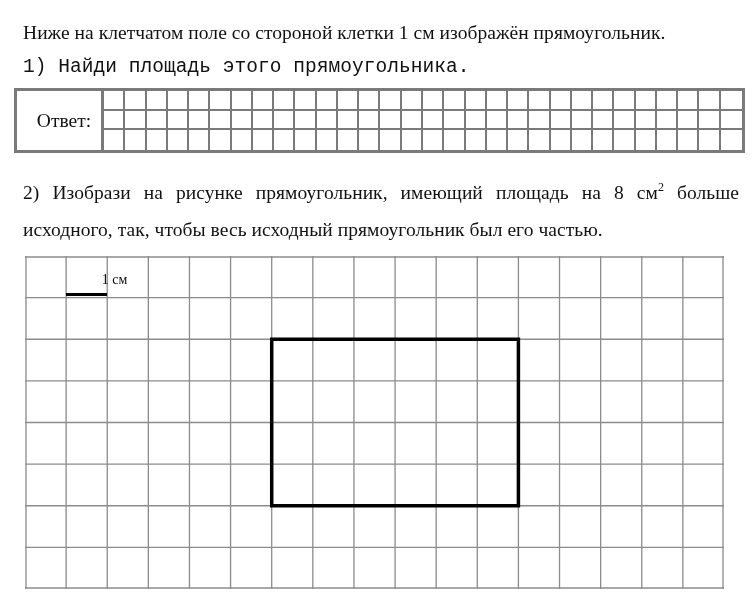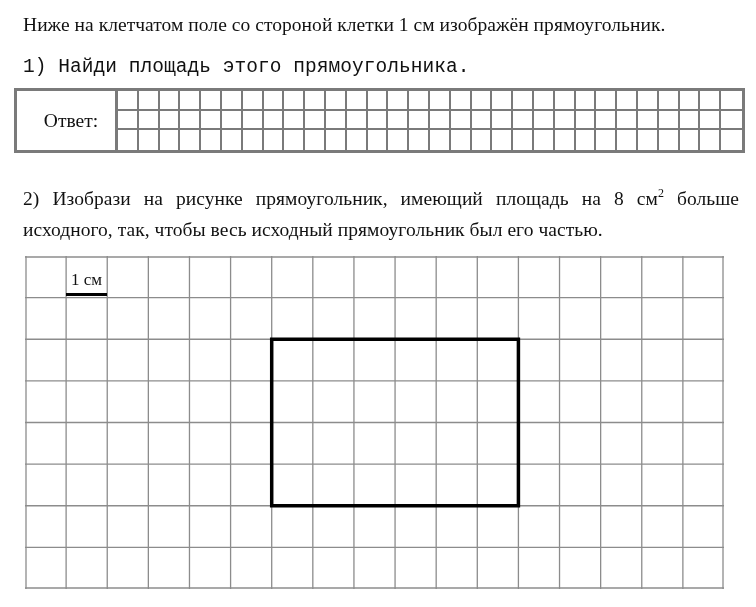--- a/index.html
+++ b/index.html
@@ -5,33 +5,33 @@
   html, body { margin: 0; padding: 0; background: #ffffff; }
   body {
     width: 756px; height: 607px; position: relative; overflow: hidden;
     font-family: "Liberation Serif", "DejaVu Serif", serif;
     color: #111;
   }
   .line {
     position: absolute; left: 23px; font-size: 19.5px; white-space: nowrap;
     letter-spacing: 0.05px;
   }
-  .intro { top: 14px; font-family: Liberation Serif, serif; }
+  .intro { top: 22px; font-family: Liberation Serif, serif; }
   .q1 { top: 56px; font-family: Liberation Mono, monospace; }
-  .q2 { top: 188px; width: 716px; text-align: justify; text-align-last: justify; font-family: Liberation Serif, serif; }
+  .q2 { top: 182px; width: 716px; text-align: justify; text-align-last: justify; font-family: Liberation Serif, serif; }
   .q2b { top: 219px; }
   sup { font-size: 12px; line-height: 0; vertical-align: 8px; }
 
   .answer-box {
     position: absolute; left: 14px; top: 88px; width: 731px; height: 65px;
     box-sizing: border-box; border: 3px solid #7a7a7a;
     display: flex;
   }
   .answer-label {
-    width: 101px; height: 100%; box-sizing: border-box;
+    width: 87px; height: 100%; box-sizing: border-box;
     border-right: 3px solid #7a7a7a;
     display: flex; align-items: center; justify-content: center;
     font-size: 19.5px; padding-left: 10px;
   }
   .answer-cells {
     flex: 1; display: grid;
     grid-template-columns: repeat(30, 1fr);
     grid-template-rows: repeat(3, 1fr);
   }
   .answer-cell {
@@ -40,21 +40,21 @@
   }
   .answer-cell.last-col { border-right: none; }
   .answer-cell.last-row { border-bottom: none; }
 
   .grid-field {
     position: absolute; left: 25px; top: 256px; width: 699px; height: 333px;
   }
   .grid-field svg { position: absolute; left: 0; top: 0; }
   .scale-label {
     position: absolute; left: 66px; top: 270px; width: 41px;
-    font-size: 17px; text-align: center; line-height: 20px;
+    font-size: 14px; text-align: center; line-height: 20px; padding-left: 28px;
   }
   .scale-bar {
     position: absolute; left: 66px; top: 293px; width: 41px; height: 3px;
     background: #000;
   }
 </style>
 </head>
 <body>
 
 <div class="line intro">Ниже на клетчатом поле со стороной клетки 1 см изображён прямоугольник.</div>

